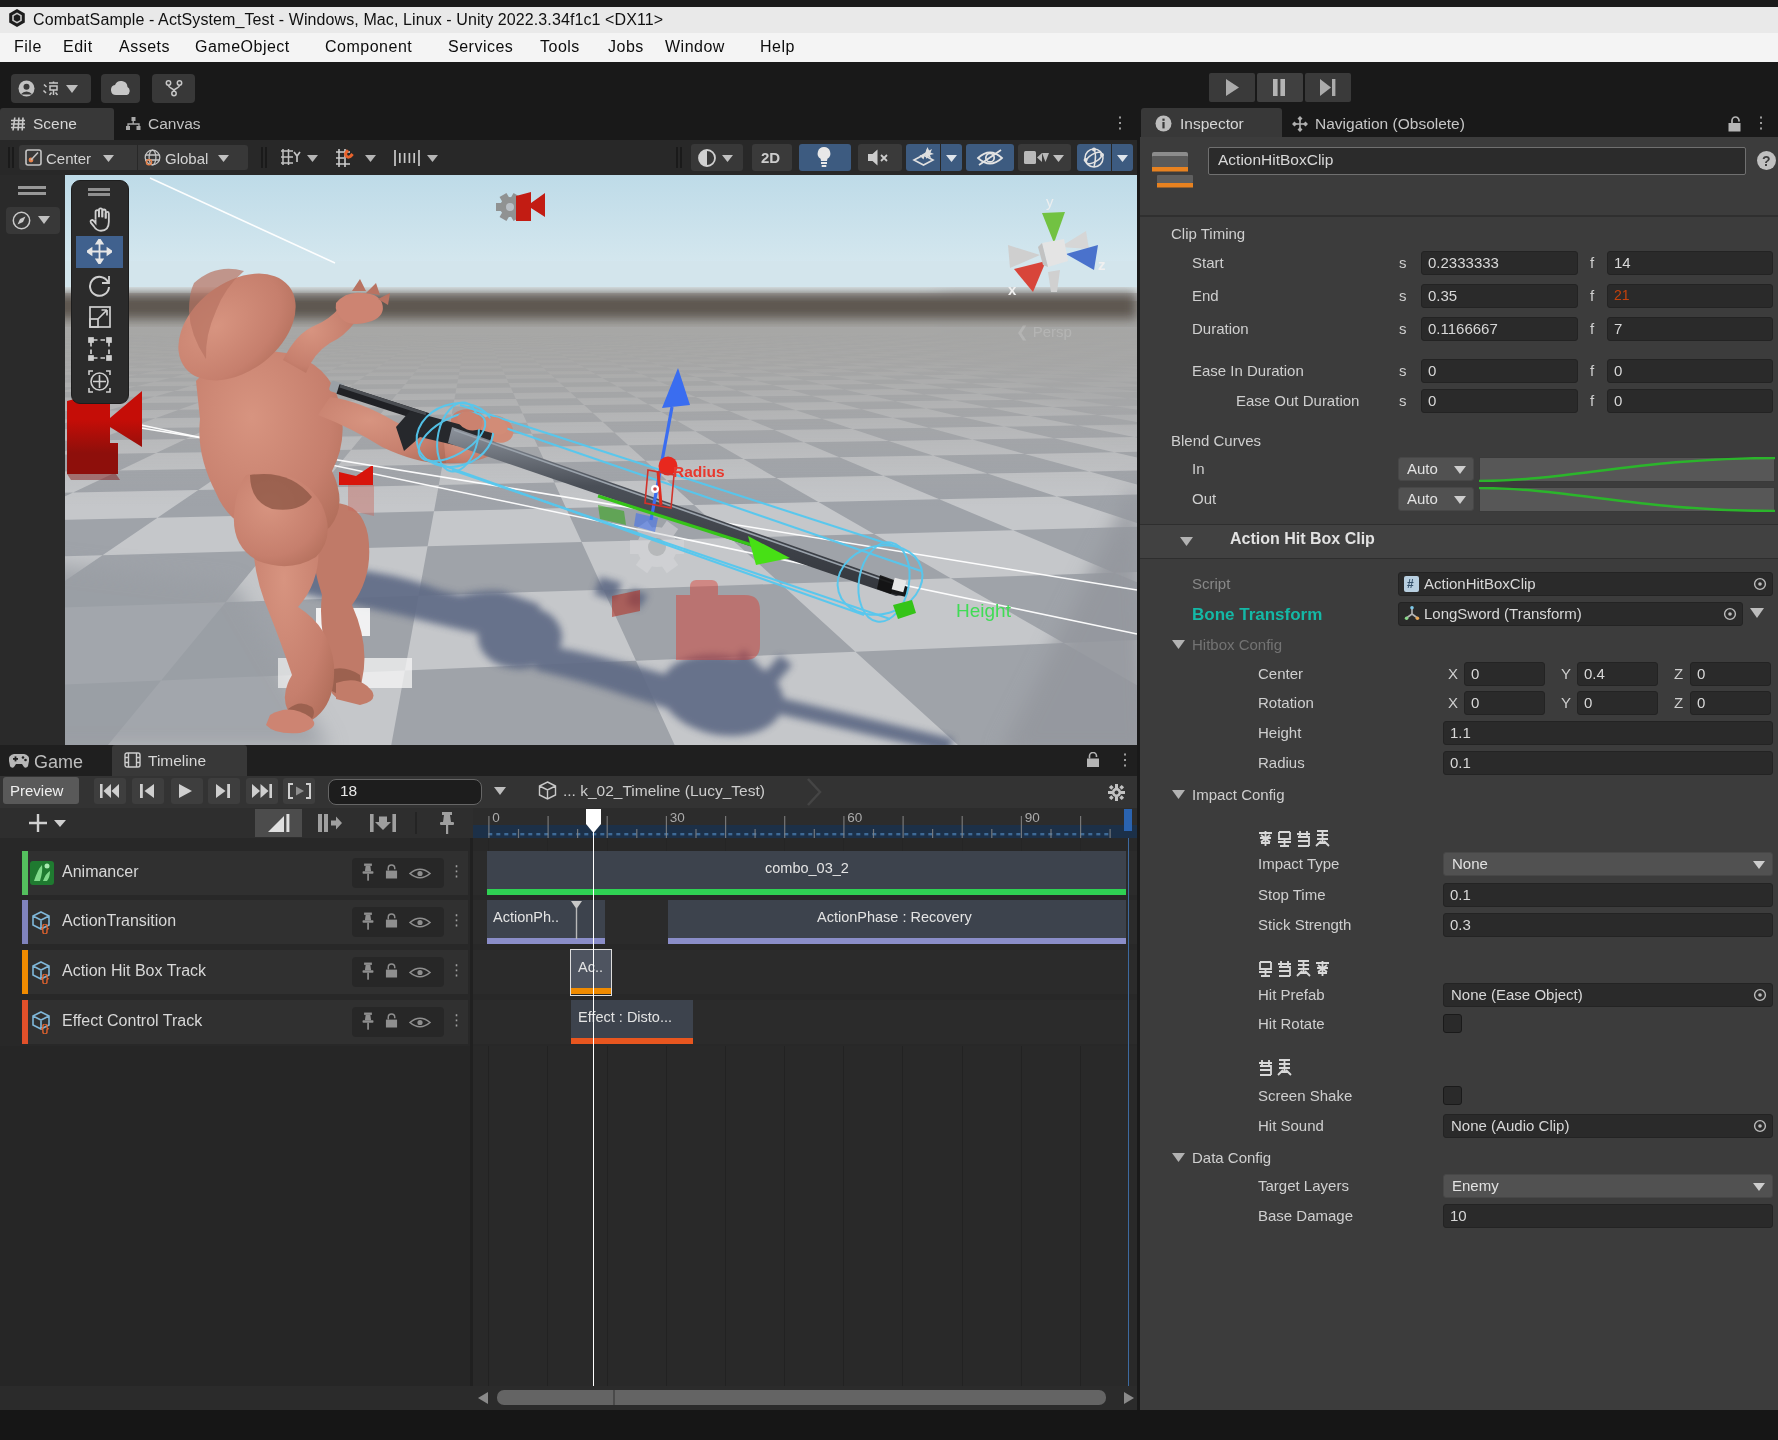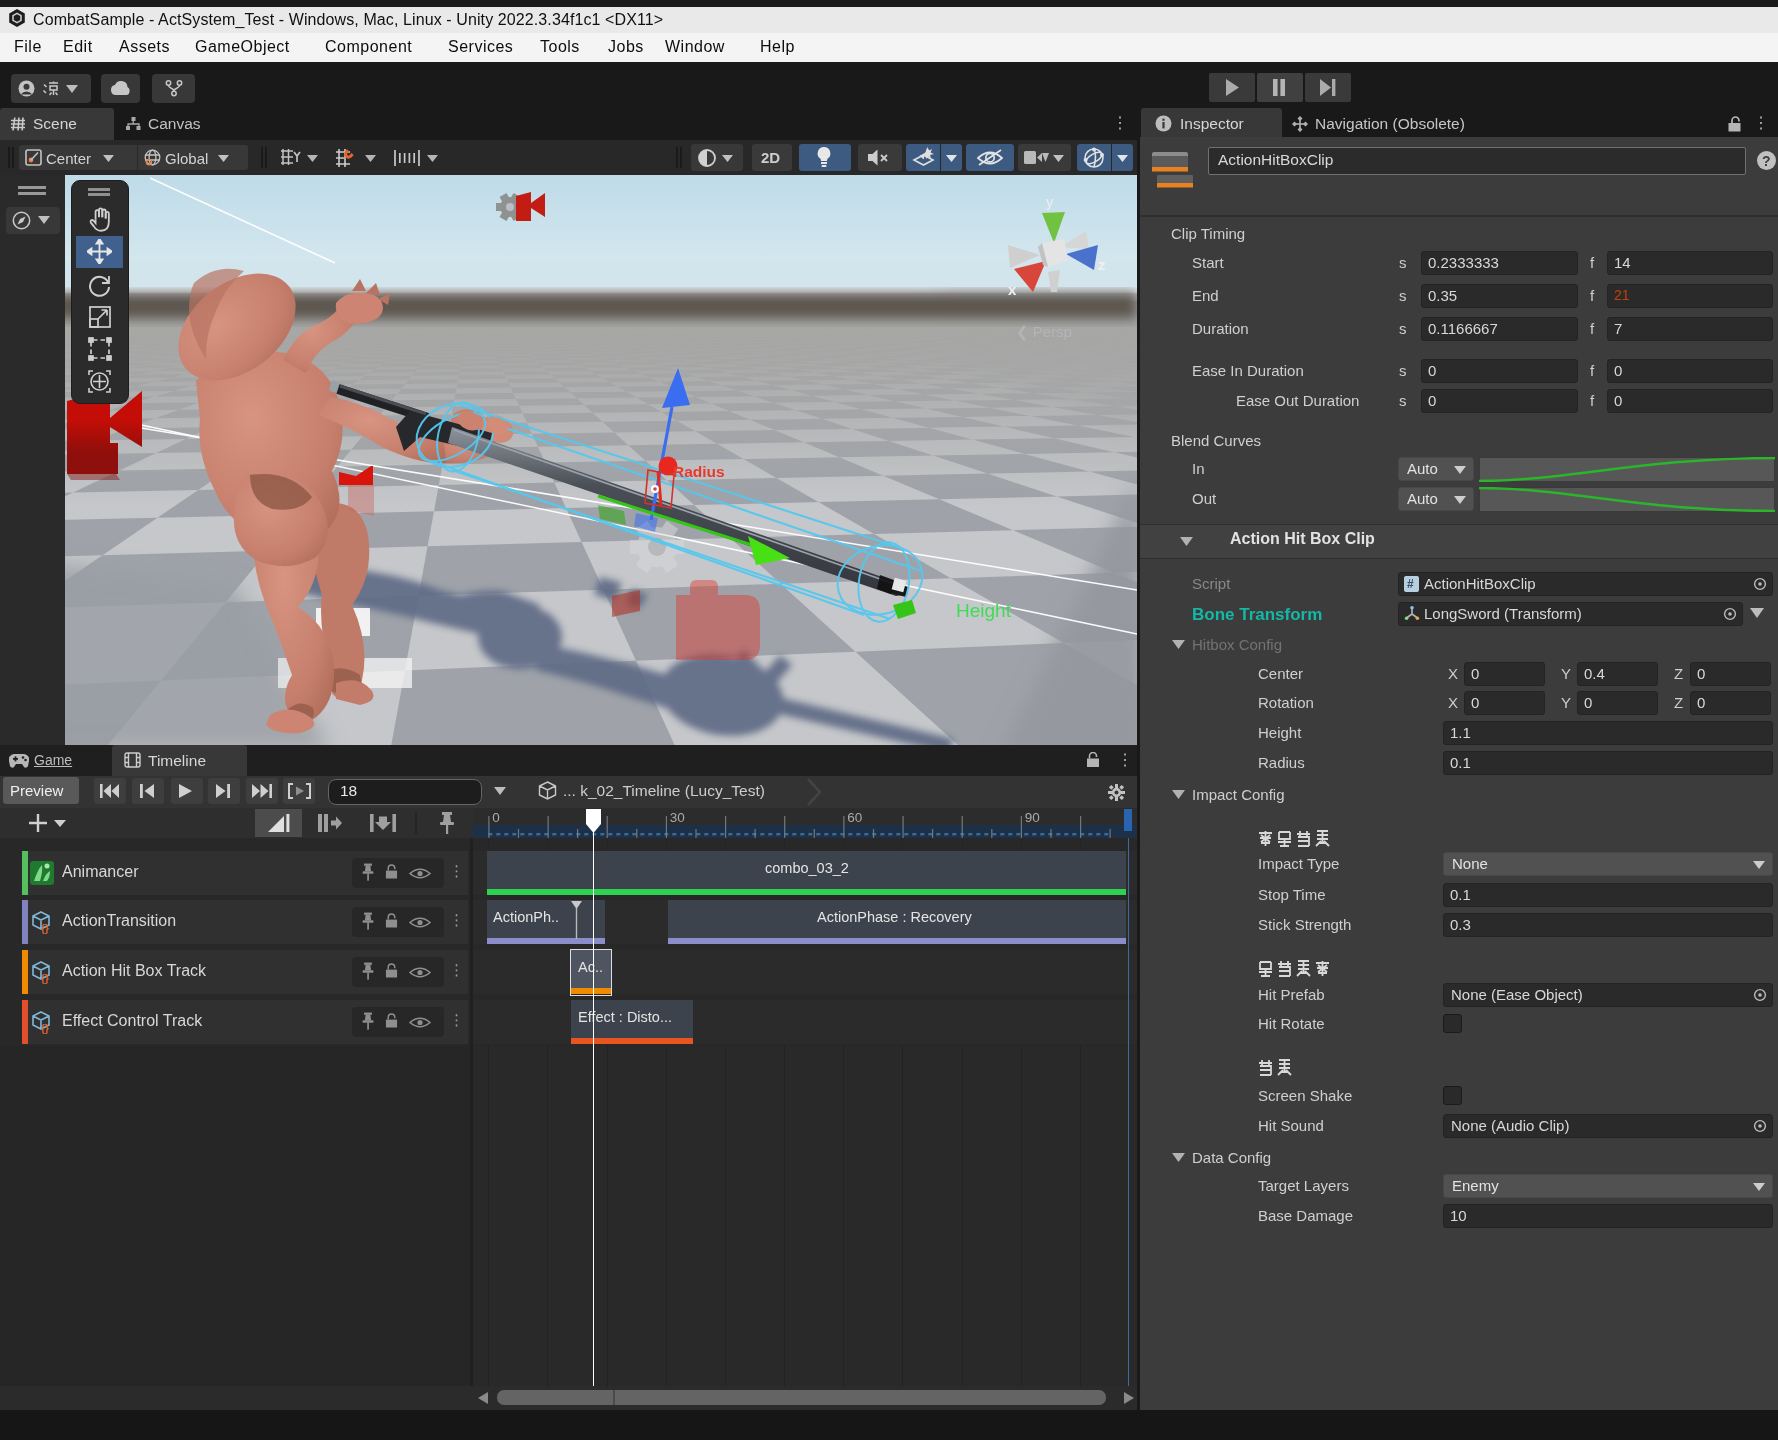--- a/index.html
+++ b/index.html
@@ -496,21 +496,21 @@
 
 <div class="abs" style="left:0;top:745px;width:1137px;height:665px;background:#282828;"></div>
 <div class="abs" style="left:0;top:745px;width:1137px;height:31px;background:#1f1f1f;"></div>
 <svg class="abs" style="left:9px;top:753px;" width="20" height="15" viewBox="0 0 20 15">
     <path fill="#b6b6b6" d="M5 1 H15 A5.5 5.5 0 0 1 20 8 L19 13 A2.5 2.5 0 0 1 15 14 L13 11 H7 L5 14 A2.5 2.5 0 0 1 1 13 L0 8 A5.5 5.5 0 0 1 5 1 Z"></path>
     <rect x="4" y="5" width="5" height="1.8" fill="#1f1f1f"></rect>
     <rect x="5.6" y="3.4" width="1.8" height="5" fill="#1f1f1f"></rect>
     <circle cx="14" cy="4.5" r="1.3" fill="#1f1f1f"></circle>
     <circle cx="16.5" cy="7" r="1.3" fill="#1f1f1f"></circle>
   </svg>
-<div class="tx" style="left:34px;top:752px;font-size:14px;color:#bdbdbd;text-decoration:underline;">Game</div>
+<div class="tx" style="left:34px;top:752px;font-size:18px;color:#bdbdbd;">Game</div>
 <div class="abs" style="left:112px;top:745px;width:135px;height:31px;background:#383838;border-radius:3px 3px 0 0;"></div>
 <svg class="abs" style="left:124px;top:752px;" width="17" height="16" viewBox="0 0 17 16">
     <g fill="none" stroke="#cdcdcd" stroke-width="1.4">
       <rect x="1" y="1" width="15" height="14" rx="2"></rect>
       <path d="M4.5 1 V15 M12.5 1 V15 M1 5.5 H4.5 M1 10.5 H4.5 M12.5 5.5 H16 M12.5 10.5 H16"></path>
     </g>
   </svg>
 <div class="tx" style="left:148px;top:752px;font-size:15.5px;color:#d6d6d6;">Timeline</div>
 <svg class="abs" style="left:1086px;top:752px;" width="14" height="16" viewBox="0 0 14 16">
     <rect x="1" y="6.5" width="12" height="8.5" fill="#b5b5b5"></rect>

